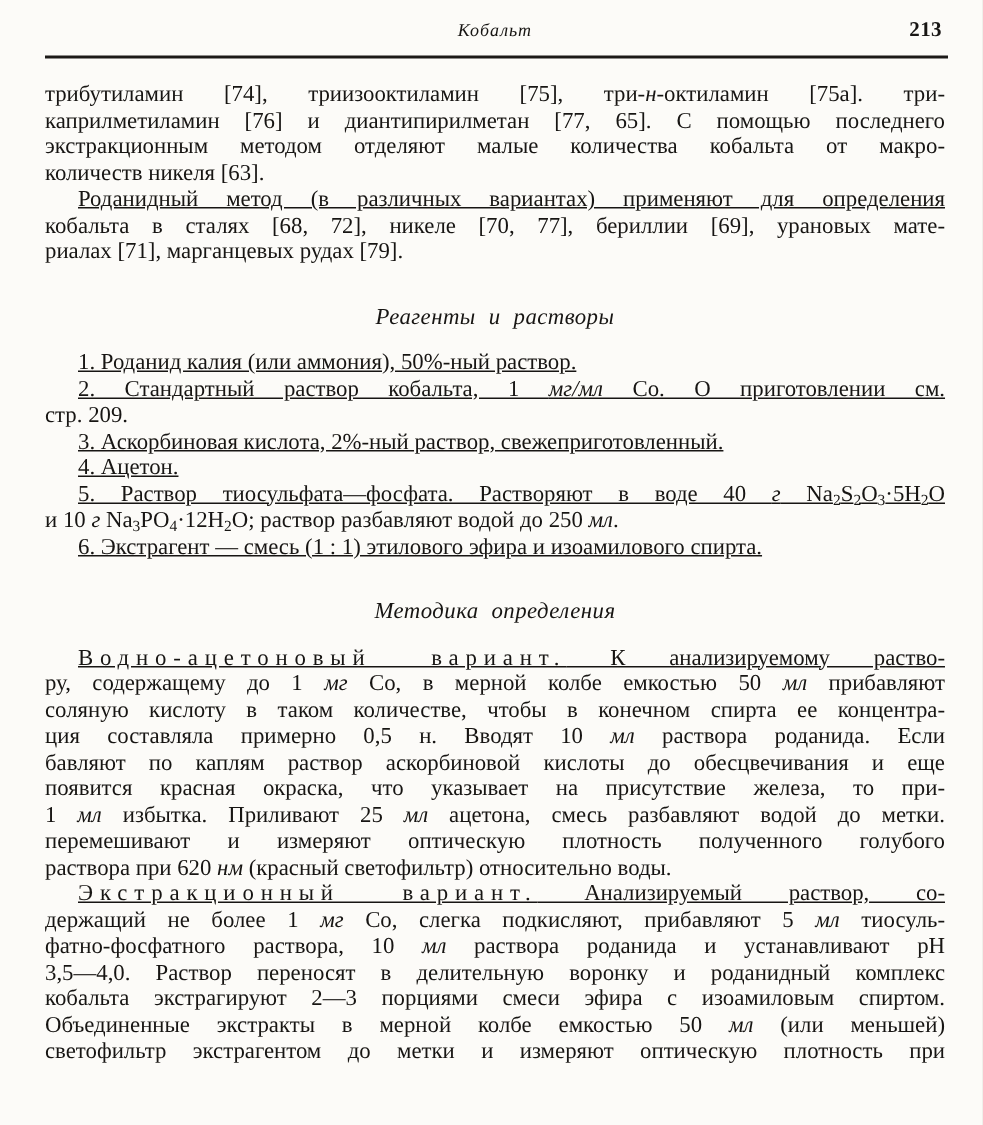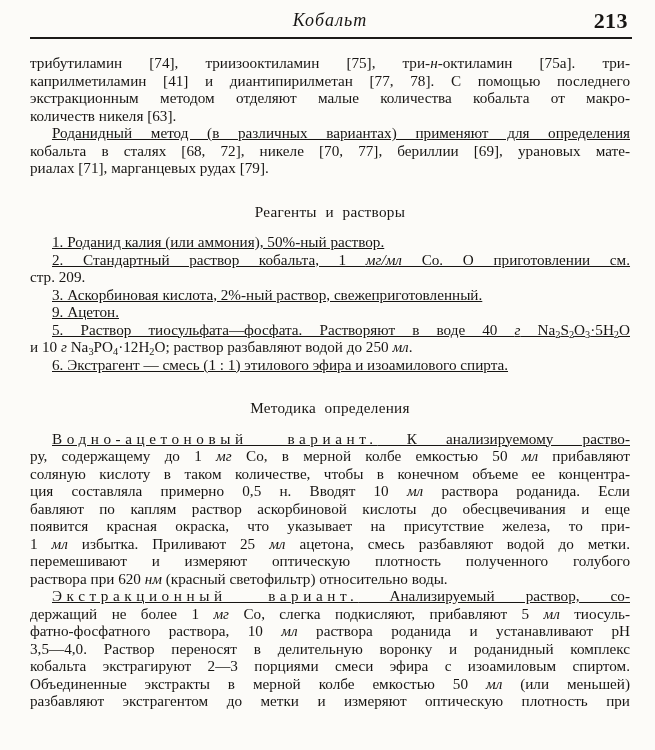--- a/index.html
+++ b/index.html
@@ -24,29 +24,29 @@
   .running-head {
     position: relative;
     height: 22px;
     width: 600px;
   }
   .running-title {
     position: absolute;
     left: 0; right: 0;
     text-align: center;
     font-style: italic;
-    font-size: 18px;
+    font-size: 12px;
     letter-spacing: 0.06em;
   }
   .page-number {
     position: absolute;
     right: 2px;
     top: 0;
     font-weight: bold;
-    font-size: 22px;
+    font-size: 14px;
     letter-spacing: 0.02em;
   }
   .head-rule {
     width: 602px;
     height: 0;
     border-bottom: 2px solid #1c1a18;
     margin-top: 3px;
   }
   
   .content {
@@ -56,20 +56,21 @@
   .block { margin: 0; }
   .line {
     text-align: justify;
     text-align-last: justify;
     white-space: normal;
   }
   .line.last { text-align-last: left; }
   .line.first.indented { text-indent: 22px; text-decoration: underline; }
   .heading {
     text-align: center;
+    font-style: italic;
     margin: 26px 0 13px 0;
     word-spacing: 0.3em;
     letter-spacing: 0.02em;
   }
   .sp {
     letter-spacing: 0.30em;
     word-spacing: 0.40em;
   }
   i { font-style: italic; }
   sub {
@@ -84,65 +85,65 @@
 <div class="page">
   <div class="running-head">
     <div class="running-title">Кобальт</div>
     <div class="page-number">213</div>
   </div>
   <div class="head-rule"></div>
 
   <div class="content" id="content">
       <div class="block">
         <div class="line first">трибутиламин [74], триизооктиламин [75], три-<i>н</i>-октиламин [75а]. три-</div>
-        <div class="line">каприлметиламин [41] и диантипирилметан [77, 78]. С помощью последнего</div>
+        <div class="line">каприлметиламин [76] и диантипирилметан [77, 65]. С помощью последнего</div>
         <div class="line">экстракционным методом отделяют малые количества кобальта от макро-</div>
         <div class="line last">количеств никеля [63].</div>
       </div>
       <div class="block">
         <div class="line first indented">Роданидный метод (в различных вариантах) применяют для определения</div>
         <div class="line">кобальта в сталях [68, 72], никеле [70, 77], бериллии [69], урановых мате-</div>
         <div class="line last">риалах [71], марганцевых рудах [79].</div>
       </div>
       <div class="heading">Реагенты и растворы</div>
       <div class="block">
         <div class="line first indented last">1. Роданид калия (или аммония), 50%-ный раствор.</div>
       </div>
       <div class="block">
         <div class="line first indented">2. Стандартный раствор кобальта, 1 <i>мг/мл</i> Со. О приготовлении см.</div>
         <div class="line last">стр. 209.</div>
       </div>
       <div class="block">
         <div class="line first indented last">3. Аскорбиновая кислота, 2%-ный раствор, свежеприготовленный.</div>
       </div>
       <div class="block">
-        <div class="line first indented last">9. Ацетон.</div>
+        <div class="line first indented last">4. Ацетон.</div>
       </div>
       <div class="block">
         <div class="line first indented">5. Раствор тиосульфата—фосфата. Растворяют в воде 40 <i>г</i> Na<sub>2</sub>S<sub>2</sub>O<sub>3</sub>·5H<sub>2</sub>O</div>
         <div class="line last">и 10 <i>г</i> Na<sub>3</sub>PO<sub>4</sub>·12H<sub>2</sub>O; раствор разбавляют водой до 250 <i>мл</i>.</div>
       </div>
       <div class="block">
         <div class="line first indented last">6. Экстрагент — смесь (1 : 1) этилового эфира и изоамилового спирта.</div>
       </div>
       <div class="heading">Методика определения</div>
       <div class="block">
         <div class="line first indented"><span class="sp">Водно-ацетоновый вариант.</span> К анализируемому раство-</div>
         <div class="line">ру, содержащему до 1 <i>мг</i> Со, в мерной колбе емкостью 50 <i>мл</i> прибавляют</div>
-        <div class="line">соляную кислоту в таком количестве, чтобы в конечном объеме ее концентра-</div>
+        <div class="line">соляную кислоту в таком количестве, чтобы в конечном спирта ее концентра-</div>
         <div class="line">ция составляла примерно 0,5 н. Вводят 10 <i>мл</i> раствора роданида. Если</div>
         <div class="line">бавляют по каплям раствор аскорбиновой кислоты до обесцвечивания и еще</div>
         <div class="line">появится красная окраска, что указывает на присутствие железа, то при-</div>
         <div class="line">1 <i>мл</i> избытка. Приливают 25 <i>мл</i> ацетона, смесь разбавляют водой до метки.</div>
         <div class="line">перемешивают и измеряют оптическую плотность полученного голубого</div>
         <div class="line last">раствора при 620 <i>нм</i> (красный светофильтр) относительно воды.</div>
       </div>
       <div class="block">
         <div class="line first indented"><span class="sp">Экстракционный вариант.</span> Анализируемый раствор, со-</div>
         <div class="line">держащий не более 1 <i>мг</i> Со, слегка подкисляют, прибавляют 5 <i>мл</i> тиосуль-</div>
         <div class="line">фатно-фосфатного раствора, 10 <i>мл</i> раствора роданида и устанавливают pH</div>
         <div class="line">3,5—4,0. Раствор переносят в делительную воронку и роданидный комплекс</div>
         <div class="line">кобальта экстрагируют 2—3 порциями смеси эфира с изоамиловым спиртом.</div>
         <div class="line">Объединенные экстракты в мерной колбе емкостью 50 <i>мл</i> (или меньшей)</div>
-        <div class="line">разбавляют экстрагентом до метки и измеряют оптическую плотность при</div>
+        <div class="line">светофильтр экстрагентом до метки и измеряют оптическую плотность при</div>
       </div>
     </div>
 </div>
 
 </body></html>

